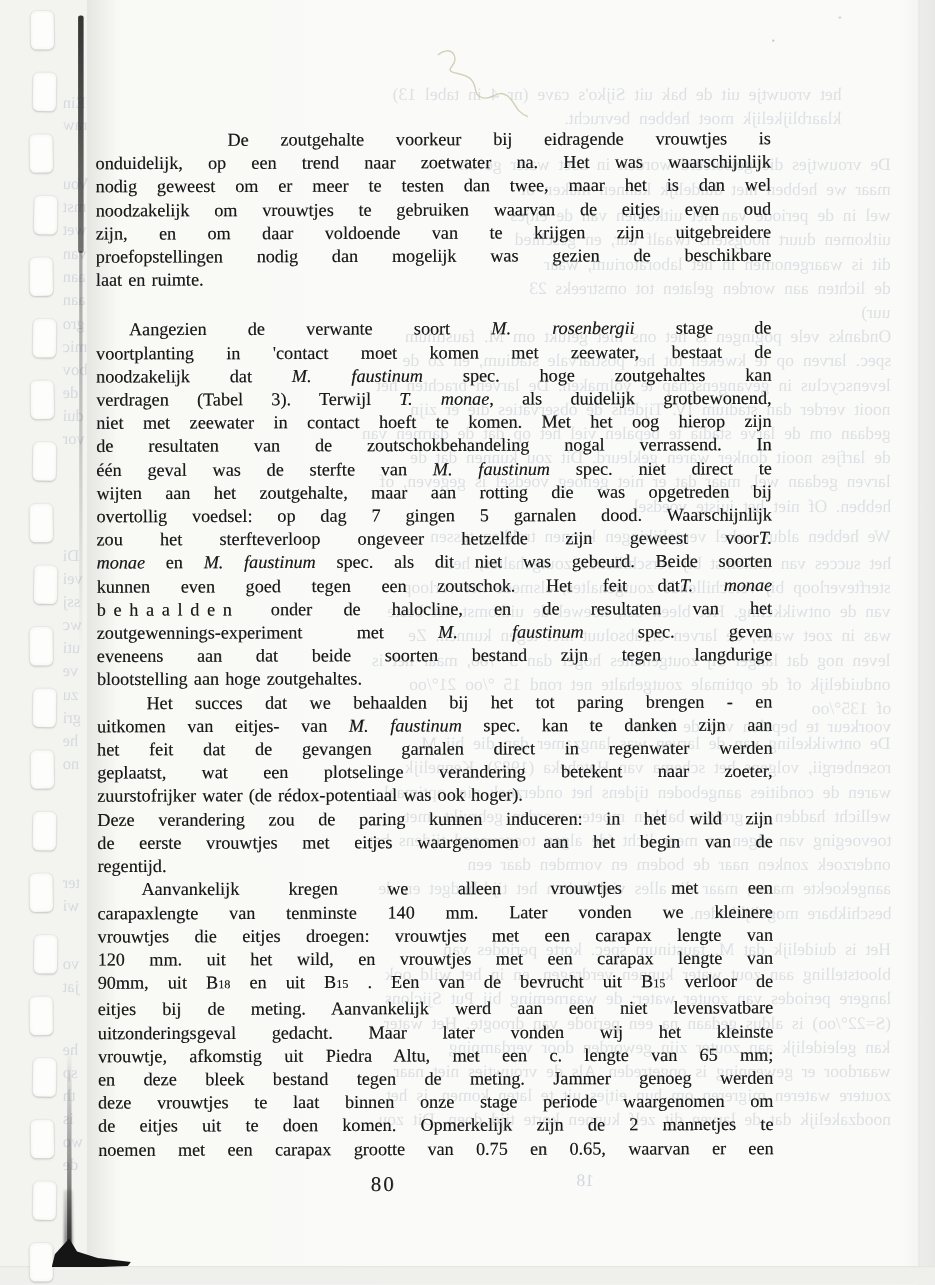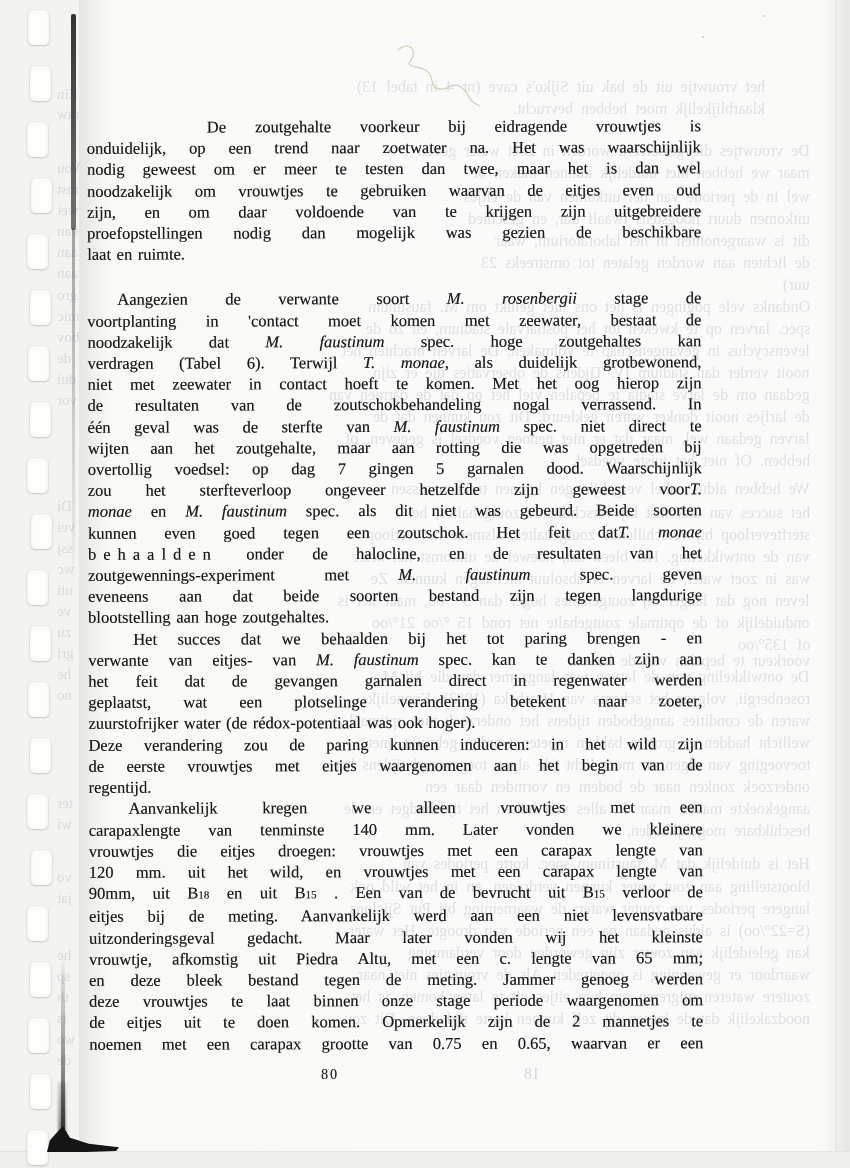--- a/index.html
+++ b/index.html
@@ -59,22 +59,22 @@
     word-spacing:1.5px;
     text-shadow:0.25px 0 rgba(24,24,24,0.55);
   }
   .just   { text-align:justify; text-align-last:justify; }
   .nojust { text-align:left; }
   .it  { font-style:italic; }
   .sp  { letter-spacing:7px; }
   .sub { font-size:11px; }
   
   #page-number {
-    position:absolute; left:321px; top:1067px; z-index:5;
-    font-size:14px; letter-spacing:2px; color:#222;
+    position:absolute; left:337px; top:1067px; z-index:5;
+    font-size:19px; letter-spacing:2px; color:#222;
     text-shadow:0.25px 0 rgba(24,24,24,0.5);
   }
   #ghost-page-number {
     position:absolute; left:524px; top:1065px;
     font-size:16px; color:#c6ccd5; opacity:0.75;
     transform:scaleX(-1); filter:blur(0.3px); z-index:1;
   }
   
   .streak { position:absolute; z-index:3; }
   #streak-top-a {
@@ -236,35 +236,35 @@
     <div class="tline just"><span>onduidelijk, op een trend naar zoetwater na. Het was waarschijnlijk</span></div>
     <div class="tline just"><span>nodig geweest om er meer te testen dan twee, maar het is dan wel</span></div>
     <div class="tline just"><span>noodzakelijk om vrouwtjes te gebruiken waarvan de eitjes even oud</span></div>
     <div class="tline just"><span>zijn, en om daar voldoende van te krijgen zijn uitgebreidere</span></div>
     <div class="tline just"><span>proefopstellingen nodig dan mogelijk was gezien de beschikbare</span></div>
     <div class="tline nojust"><span>laat en ruimte.</span></div>
     <div style="height: 24px;"></div>
     <div class="tline just" style="text-indent: 30px;"><span>Aangezien de verwante soort </span><span class="it">M. rosenbergii</span><span> stage de</span></div>
     <div class="tline just"><span>voortplanting in 'contact moet komen met zeewater, bestaat de</span></div>
     <div class="tline just"><span>noodzakelijk dat </span><span class="it">M. faustinum</span><span> spec. hoge zoutgehaltes kan</span></div>
-    <div class="tline just"><span>verdragen (Tabel 6). Terwijl </span><span class="it">T. monae</span><span>, als duidelijk grotbewonend,</span></div>
+    <div class="tline just"><span>verdragen (Tabel 3). Terwijl </span><span class="it">T. monae</span><span>, als duidelijk grotbewonend,</span></div>
     <div class="tline just"><span>niet met zeewater in contact hoeft te komen. Met het oog hierop zijn</span></div>
     <div class="tline just"><span>de resultaten van de zoutschokbehandeling nogal verrassend. In</span></div>
     <div class="tline just"><span>één geval was de sterfte van </span><span class="it">M. faustinum</span><span> spec. niet direct te</span></div>
     <div class="tline just"><span>wijten aan het zoutgehalte, maar aan rotting die was opgetreden bij</span></div>
     <div class="tline just"><span>overtollig voedsel: op dag 7 gingen 5 garnalen dood. Waarschijnlijk</span></div>
     <div class="tline just"><span>zou het sterfteverloop ongeveer hetzelfde zijn geweest voor</span><span class="it">T.</span></div>
     <div class="tline just"><span class="it">monae</span><span> en </span><span class="it">M. faustinum</span><span> spec. als dit niet was gebeurd. Beide soorten</span></div>
     <div class="tline just"><span>kunnen even goed tegen een zoutschok. Het feit dat</span><span class="it">T. monae</span></div>
     <div class="tline just"><span class="sp">behaalden</span><span> onder de halocline, en de resultaten van het</span></div>
     <div class="tline just"><span>zoutgewennings-experiment met </span><span class="it">M. faustinum</span><span> spec. geven</span></div>
     <div class="tline just"><span>eveneens aan dat beide soorten bestand zijn tegen langdurige</span></div>
     <div class="tline nojust"><span>blootstelling aan hoge zoutgehaltes.</span></div>
     <div class="tline just" style="text-indent: 45px;"><span>Het succes dat we behaalden bij het tot paring brengen - en</span></div>
-    <div class="tline just"><span>verwante van eitjes- van </span><span class="it">M. faustinum</span><span> spec. kan te danken zijn aan</span></div>
+    <div class="tline just"><span>uitkomen van eitjes- van </span><span class="it">M. faustinum</span><span> spec. kan te danken zijn aan</span></div>
     <div class="tline just"><span>het feit dat de gevangen garnalen direct in regenwater werden</span></div>
     <div class="tline just"><span>geplaatst, wat een plotselinge verandering betekent naar zoeter,</span></div>
     <div class="tline nojust"><span>zuurstofrijker water (de rédox-potentiaal was ook hoger).</span></div>
     <div class="tline just"><span>Deze verandering zou de paring kunnen induceren: in het wild zijn</span></div>
     <div class="tline just"><span>de eerste vrouwtjes met eitjes waargenomen aan het begin van de</span></div>
     <div class="tline nojust"><span>regentijd.</span></div>
     <div class="tline just" style="text-indent: 40px;"><span>Aanvankelijk kregen we alleen vrouwtjes met een</span></div>
     <div class="tline just"><span>carapaxlengte van tenminste 140 mm. Later vonden we kleinere</span></div>
     <div class="tline just"><span>vrouwtjes die eitjes droegen: vrouwtjes met een carapax lengte van</span></div>
     <div class="tline just"><span>120 mm. uit het wild, en vrouwtjes met een carapax lengte van</span></div>

